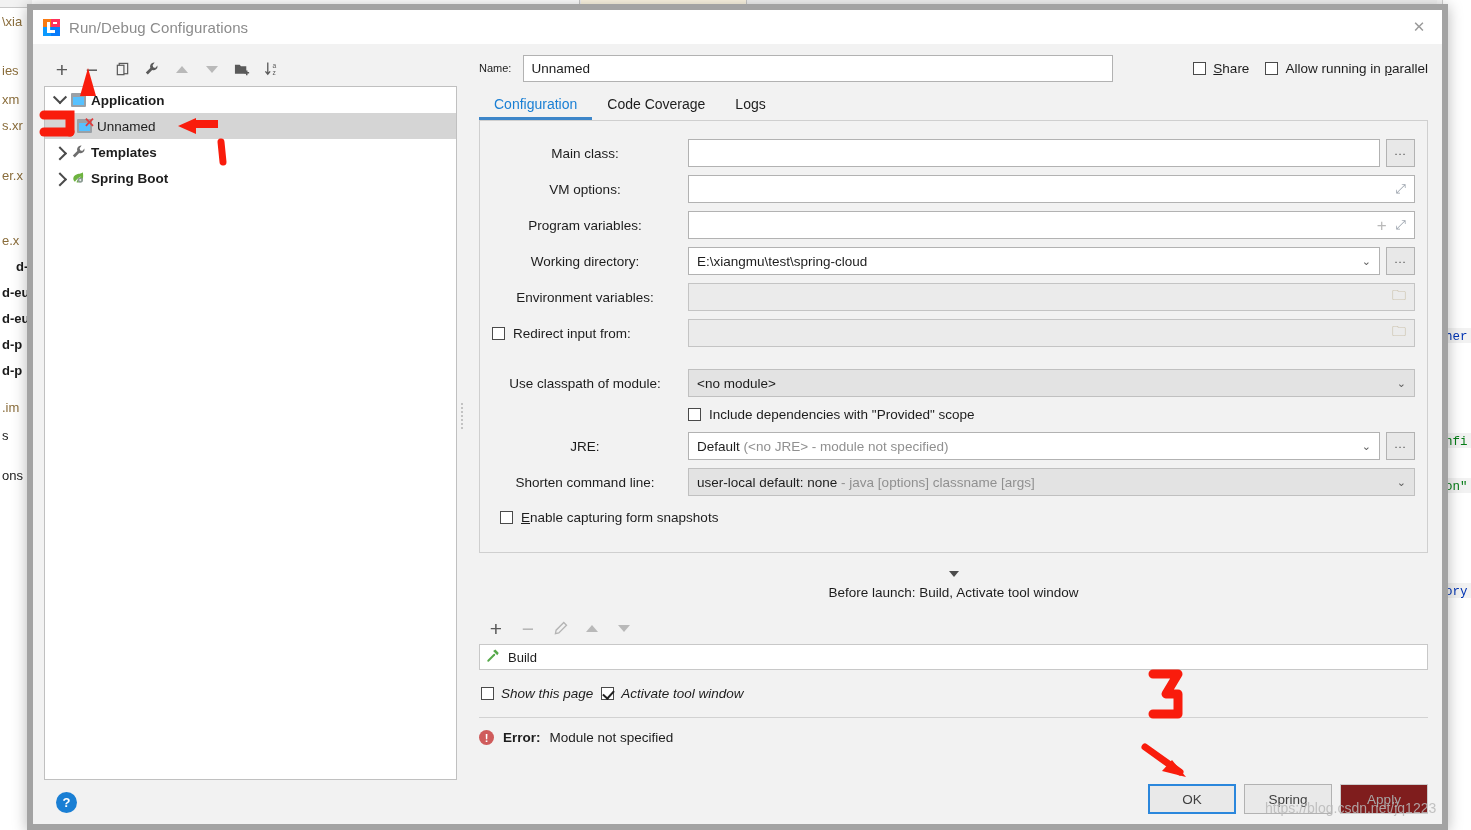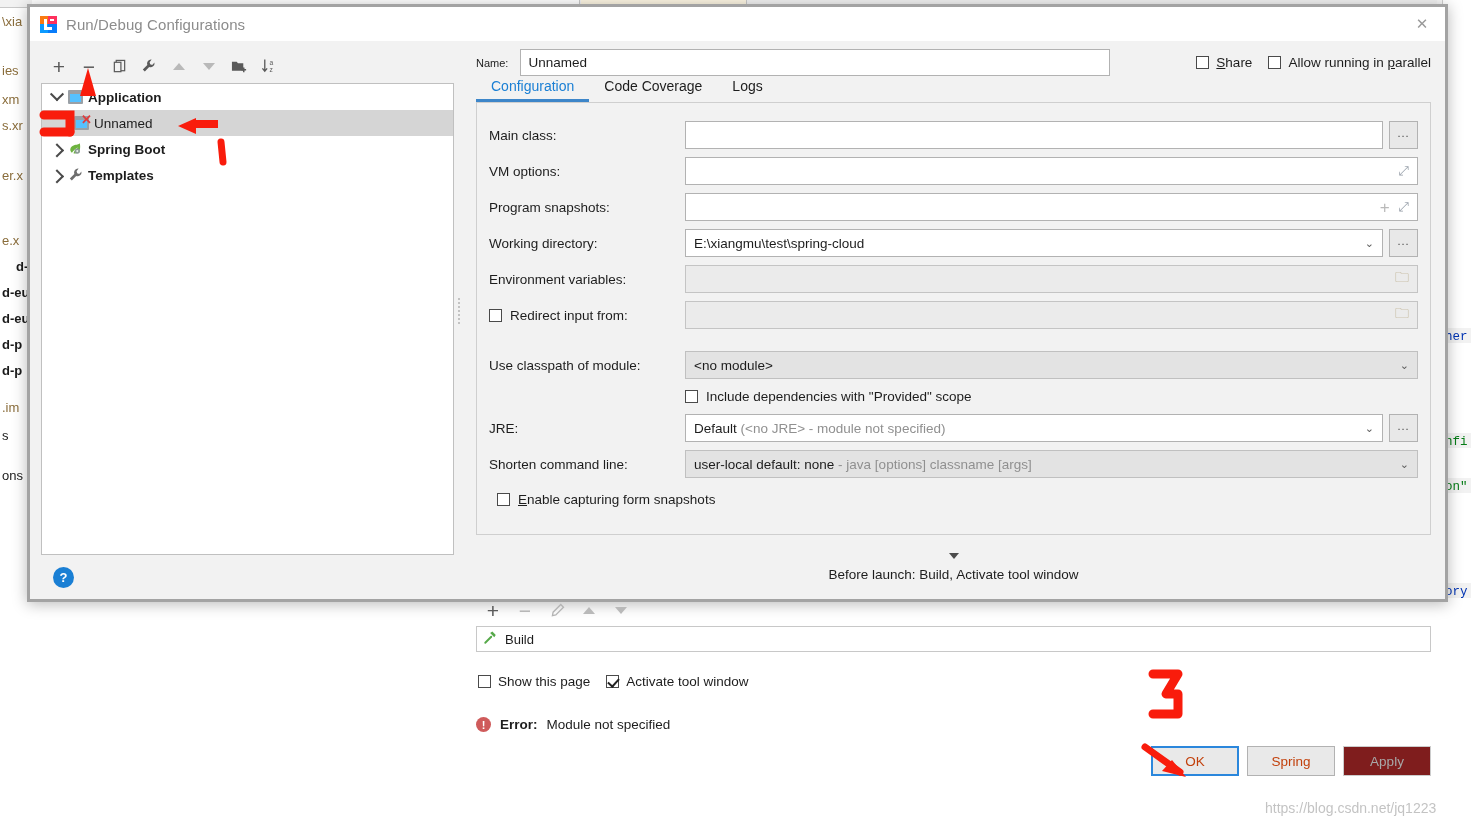--- a/index.html
+++ b/index.html
@@ -43,25 +43,25 @@
   .bg-hl { position:absolute; left:6px; width:28px; height:15px; background:#f2f2f2; }
   #ide-bg .bg-top-tabs {
     position:absolute; left:32px; top:0; width:1405px; height:7px;
     background:#f2f2f2; border-bottom:1px solid #c9c9c9;
   }
   .tabstub { position:absolute; top:0; height:7px; background:#ffffff; border-right:1px solid #c9c9c9; }
 
   
   #dialog {
     position:absolute; left:27px; top:4px;
-    width:1421px; height:598px;
+    width:1421px; height:826px;
     background:#f2f2f2;
-    border:3px solid #a3a3a3;
+    border:6px solid #a3a3a3;
     box-shadow:0 2px 14px rgba(0,0,0,.28);
-    display:flex; flex-direction:column;
+    display:flex; flex-direction:column;text-align:center;
   }
   .titlebar {
     height:34px; background:#ffffff; position:relative;
     display:flex; align-items:center; padding:0 0 0 10px; flex:0 0 34px;
   }
   .title-ico { width:17px; height:17px; position:relative; margin-right:9px; flex:0 0 17px; }
   .title-ico .q1 { position:absolute; left:0; top:0; width:8px; height:8px; background:#f97a12; }
   .title-ico .q2 { position:absolute; left:8px; top:0; width:9px; height:8px; background:#fe315d; }
   .title-ico .q3 { position:absolute; left:0; top:8px; width:8px; height:9px; background:#0b9aff; }
   .title-ico .q4 { position:absolute; left:8px; top:8px; width:9px; height:9px; background:#087cfa; }
@@ -176,31 +176,31 @@
 
   
   .bl-wrap { margin:18px 0 0 12px; }
   .bl-head { display:flex; align-items:center; gap:8px;flex-direction:column; }
   .bl-head .tri { width:0;height:0;border-left:5px solid transparent;border-right:5px solid transparent;border-top:6px solid #4c4c4c; }
   .bl-head .txt { font-size:13.5px; white-space:nowrap; }
   .bl-head .rule { flex:1; height:1px; background:#cfcfcf; margin-left:8px; }
   .bl-toolbar { display:flex; align-items:center; height:28px; margin:6px 0 2px 2px; gap:2px; }
   .bl-list { border:1px solid #c8c8c8; background:#fff; height:26px; display:flex; align-items:center; padding-left:6px; gap:7px; }
   .hammer { color:#56a94a; font-size:14px; }
-  .bl-checks { display:flex; align-items:center; gap:16px; margin-top:22px; padding-left:2px; }
+  .bl-checks { display:flex; align-items:center; gap:8px; margin-top:16px; padding-left:2px;font-style:italic; }
 
   .err-sep { height:1px; background:#d2d2d2; margin:16px 0 0 12px; }
   .err-row { display:flex; align-items:center; gap:9px; padding:12px 0 0 12px; font-size:13.5px; }
   .err-ico { width:15px;height:15px;border-radius:50%;background:#cf5b5b;color:#fff;font-size:11px;font-weight:bold;display:flex;align-items:center;justify-content:center; flex:0 0 15px;}
   .err-b { font-weight:bold; }
 
   .btn-row { display:flex; align-items:center; justify-content:flex-end; gap:8px; padding:14px 0 10px 0; margin-top:auto; }
   .btn {
     min-width:88px; height:30px; border:1px solid #b2b2b2; background:#e9e9e9;
-    display:flex; align-items:center; justify-content:center; font-size:13.5px; color:#c2410c;
+    display:flex; align-items:center; justify-content:center; font-size:13.5px; color:#404040;
   }
   .btn.primary { border:2px solid #2b87dc; background:#e9e9e9; }
   .btn.dis { color:#a8a8a8; border-color:#cccccc; background:#7f1d1d; }
 
   
   .anno { position:absolute; pointer-events:none; }
   #watermark {
     position:absolute; left:1265px; top:800px; font-size:14px; color:#b9b9b9;
     font-family:"Liberation Sans", sans-serif; white-space:nowrap; opacity:.85;
   }
@@ -322,38 +322,38 @@
           <span class="ticon">
             <span class="ico-app"></span>
               <span class="ico-err">✕</span>
           </span>
           <span class="tlabel">Unnamed</span>
         </div>
 
         <div class="tnode">
           <span class="tw chev-r"></span>
           <span class="ticon">
+            <svg width="16" height="16" viewBox="0 0 16 16" style="position:absolute;left:2px;top:0;" aria-hidden="true">
+              <path d="M10.6 1.6a4 4 0 00-4.3 5.4L1.8 11.4l2 2 4.4-4.4a4 4 0 005.3-4.4l-2.3 2.3-2-.6-.6-2z" fill="#6e6e6e"></path>
+            </svg>
+          </span>
+          <span class="tlabel b">Templates</span>
+        </div>
+
+        <div class="tnode">
+          <span class="tw chev-r"></span>
+          <span class="ticon">
             <svg class="ico-leaf" viewBox="0 0 16 16" aria-hidden="true">
               <path d="M13.5 1.5C11 4 7 2.5 4 5.5c-2.3 2.3-1.4 5.6.5 6.8C6 10 8.6 7.3 12 6c-2.6 1.8-4.7 4-5.8 6.8 3 .9 6.3-.6 7.3-4 .7-2.5.4-5.2 0-7.3z" fill="#6db33f"></path>
               <circle cx="10.6" cy="10.4" r="3.1" fill="#8a9a92"></circle>
               <circle cx="10.6" cy="10.4" r="1.2" fill="#e8efe9"></circle>
             </svg>
           </span>
           <span class="tlabel b">Spring Boot</span>
         </div>
-
-        <div class="tnode">
-          <span class="tw chev-r"></span>
-          <span class="ticon">
-            <svg width="16" height="16" viewBox="0 0 16 16" style="position:absolute;left:2px;top:0;" aria-hidden="true">
-              <path d="M10.6 1.6a4 4 0 00-4.3 5.4L1.8 11.4l2 2 4.4-4.4a4 4 0 005.3-4.4l-2.3 2.3-2-.6-.6-2z" fill="#6e6e6e"></path>
-            </svg>
-          </span>
-          <span class="tlabel b">Templates</span>
-        </div>
       </div>
 
       <div class="help-row">
         <span class="help-btn">?</span>
       </div>
     </div>
 
     <div class="splitter">
         <span class="grip"></span>
       </div>
@@ -401,21 +401,21 @@
             <span class="tfield">
               <span></span>
               <span class="icons">
                 <span class="ic-exp">⤢</span>
               </span>
             </span>
           </span>
         </div>
 
         <div class="frow">
-          <span class="flabel">Program snapshots:</span>
+          <span class="flabel">Program variables:</span>
           <span class="fctl">
             <span class="tfield">
               <span></span>
               <span class="icons">
                 <span class="ic-plus">+</span>
                 <span class="ic-exp">⤢</span>
               </span>
             </span>
           </span>
         </div>

